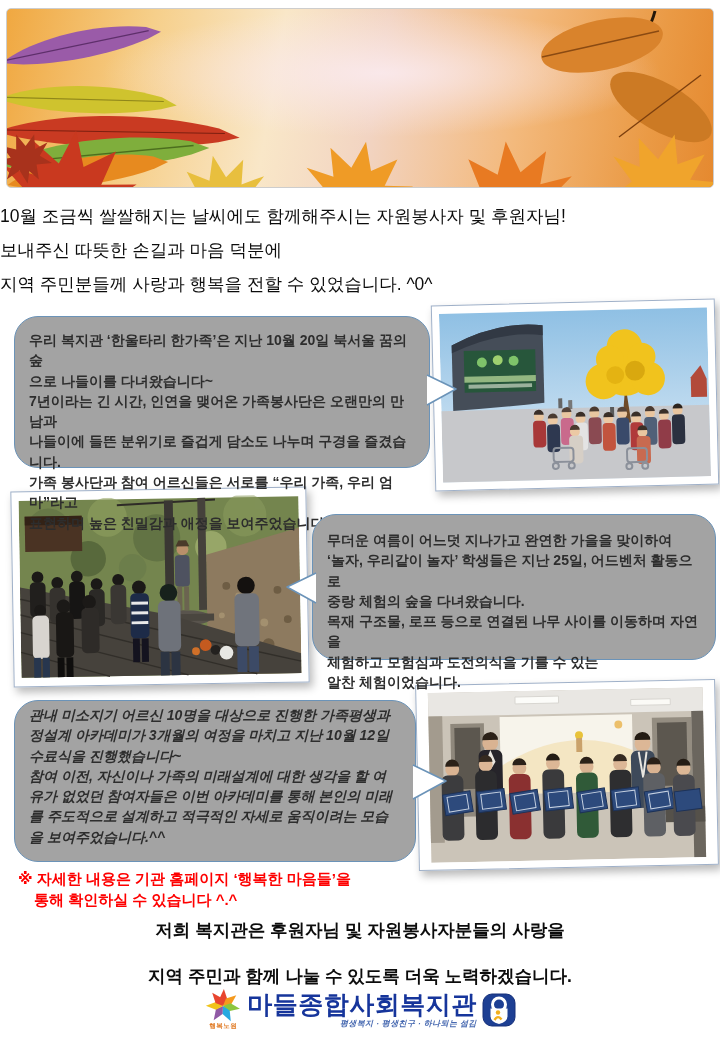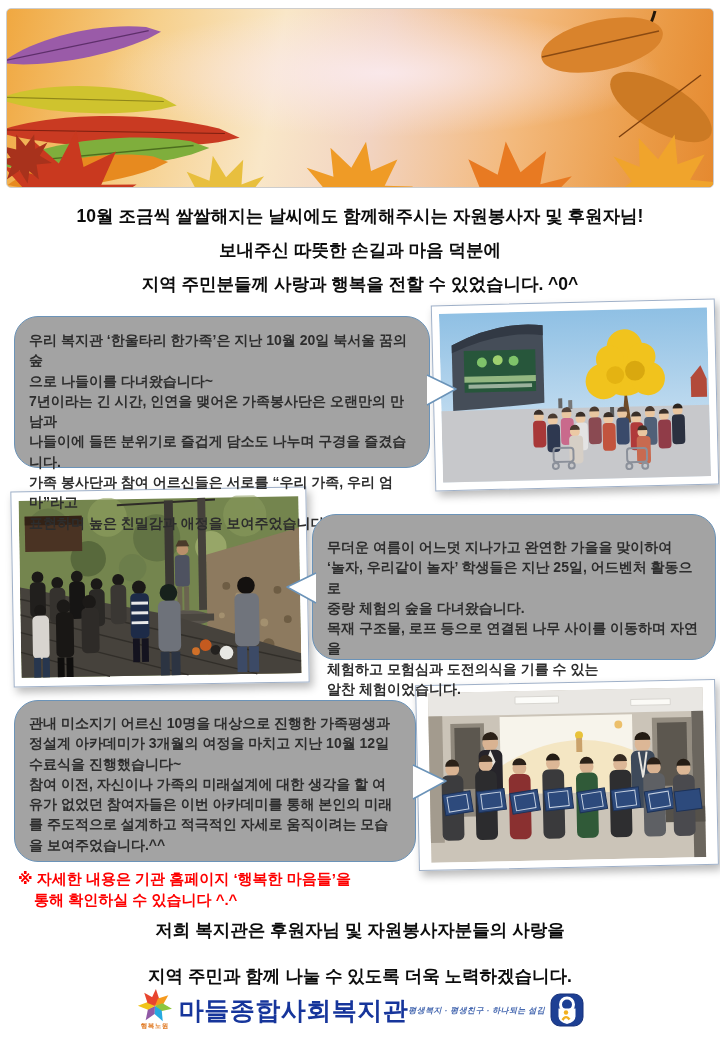--- a/index.html
+++ b/index.html
@@ -11,35 +11,35 @@
     border:1px solid #cdcdcd;border-radius:5px;overflow:hidden;
     background:
       radial-gradient(ellipse 55% 50% at 53% 36%, rgba(250,233,236,.95), rgba(250,233,236,0) 72%),
       linear-gradient(100deg,#f0a841 0%,#f6cf8a 20%,#f9e7c8 38%,#f2d4c2 52%,#f3b97c 72%,#ea9a45 90%,#e5892f 100%);}
   .banner svg{position:absolute;left:0;top:0;}
   .banner-title{position:absolute;left:0;top:48px;width:100%;text-align:center;
     font-size:42px;font-weight:800;letter-spacing:3px;color:#140f07;
     text-shadow:0 0 2px rgba(0,0,0,.9),0 0 9px rgba(90,45,0,.55);}
 
   
-  .intro{position:absolute;top:199px;left:0;width:720px;text-align:center;
-    font-size:17.5px;font-weight:700;color:#0c0c0c;line-height:34px;white-space:pre-line;}
+  .intro{position:absolute;top:199px;left:0;width:720px;text-align:left;
+    font-size:17.5px;font-weight:400;color:#0c0c0c;line-height:34px;white-space:pre-line;}
   .closing-line{position:absolute;left:0;width:720px;text-align:center;
     font-size:17.5px;font-weight:700;color:#0c0c0c;}
   .closing-1{top:918px;}
   .closing-2{top:964px;}
 
   
   .bubble{position:absolute;box-sizing:border-box;background:#a3a3a3;
     border:1.6px solid #6b93b8;border-radius:24px;
     padding:13px 12px 10px 14px;font-size:14px;font-weight:700;color:#2d2d2d;
     line-height:20.3px;white-space:pre-line;z-index:2;}
   .bubble-1{left:14px;top:316px;width:416px;height:152px;}
-  .bubble-2{left:312px;top:514px;width:404px;height:146px;padding-top:22px;}
-  .bubble-3{left:14px;top:700px;width:402px;height:162px;padding-top:12px;}
+  .bubble-2{left:312px;top:514px;width:404px;height:146px;padding-top:15px;}
+  .bubble-3{left:14px;top:700px;width:402px;height:162px;padding-top:4px;font-style:italic;}
   .tail{position:absolute;z-index:3;}
   .tail-1{left:426px;top:374px;}
   .tail-2{left:285px;top:572px;}
   .tail-3{left:412px;top:764px;}
 
   
   .photo{position:absolute;background:#fff;padding:7px;border:1px solid #9fb0c8;
     box-shadow:3px 5px 9px rgba(0,0,0,.28);z-index:1;}
   .photo svg{display:block;}
   .photo-1{left:433px;top:302px;transform:rotate(-1.4deg);}
@@ -49,21 +49,21 @@
   
   .note{position:absolute;left:18px;top:868px;color:#fe0000;font-weight:700;
     font-size:15px;line-height:21px;}
   .note-line2{margin-left:16px;}
 
   
   .logo-row{position:absolute;left:0;top:988px;width:720px;display:flex;
     align-items:center;justify-content:center;gap:5px;}
   .pinwheel-block{display:flex;flex-direction:column;align-items:center;}
   .pinwheel-caption{font-size:6.5px;font-weight:700;color:#e07820;letter-spacing:.5px;margin-top:-2px;}
-  .org-block{display:flex;flex-direction:row;align-items:center;}
+  .org-block{display:flex;flex-direction:column;align-items:flex-end;}
   .org-name{font-size:25px;font-weight:800;color:#16359b;letter-spacing:.5px;line-height:26px;}
   .org-tagline{font-size:8px;font-weight:700;color:#4668b0;margin-top:1px;letter-spacing:.4px;font-style:italic;}
 </style>
 </head>
 <body>
 
 <div class="page">
 
   <div class="banner">
     <svg width="706" height="178" viewBox="0 0 706 178">

